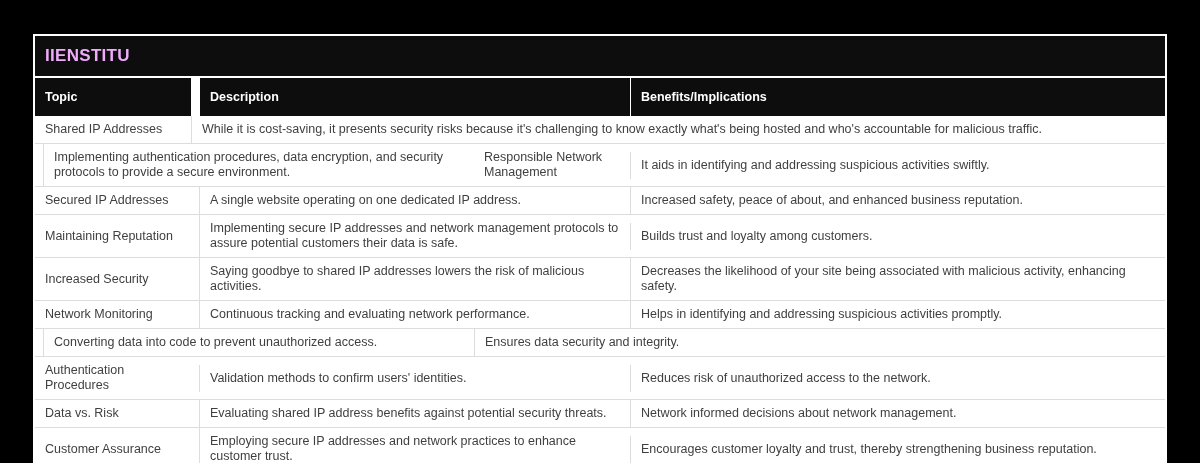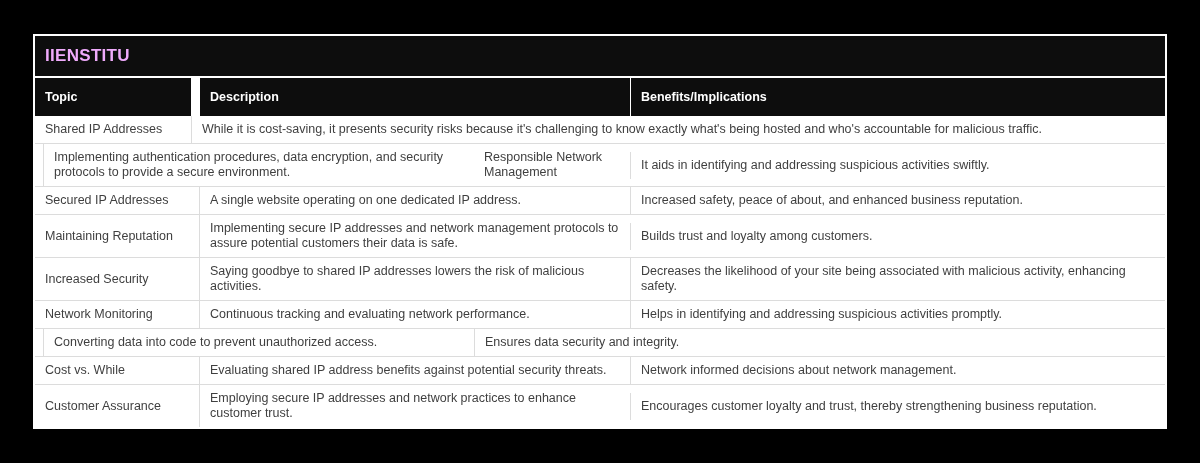--- a/index.html
+++ b/index.html
@@ -150,24 +150,35 @@
 
   <div class="body-row">
     <div class="cell c2">
         <span>Converting data into code to prevent unauthorized access.</span>
       </div>
     <div class="cell c3">
         <span>Ensures data security and integrity.</span>
       </div>
   </div>
 
+  <div class="body-row">
+    <div class="cell c1">
+        <span>Authentication Procedures</span>
+      </div>
+    <div class="cell c2">
+        <span>Validation methods to confirm users' identities.</span>
+      </div>
+    <div class="cell c3">
+        <span>Reduces risk of unauthorized access to the network.</span>
+      </div>
+  </div>
 
   <div class="body-row">
     <div class="cell c1">
-        <span>Cost vs. While</span>
+        <span>Data vs. Risk</span>
       </div>
     <div class="cell c2">
         <span>Evaluating shared IP address benefits against potential security threats.</span>
       </div>
     <div class="cell c3">
         <span>Network informed decisions about network management.</span>
       </div>
   </div>
 
   <div class="body-row">

